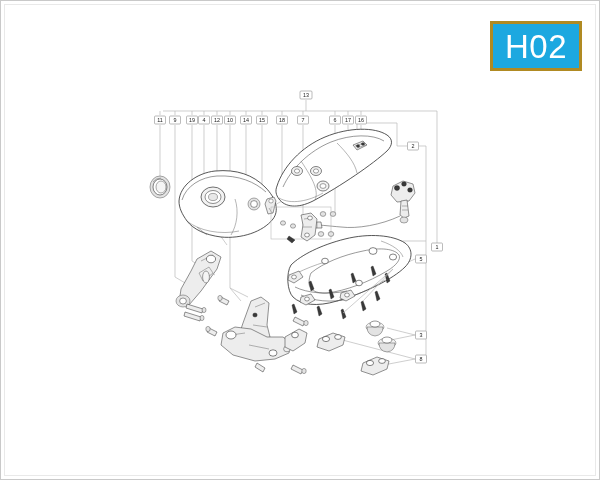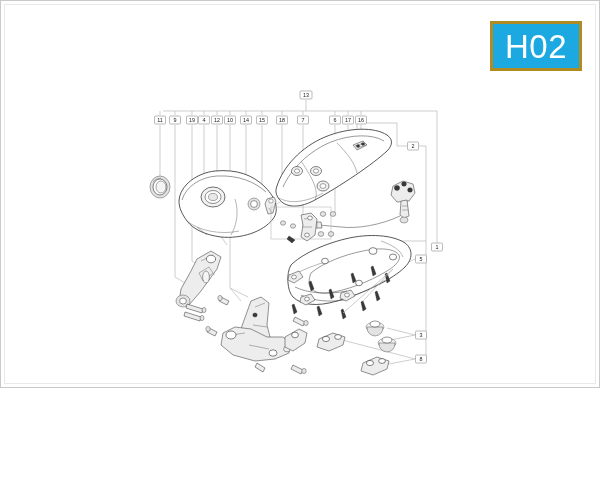--- a/index.html
+++ b/index.html
@@ -7,21 +7,21 @@
     margin: 0;
     padding: 0;
     background: #ffffff;
   }
   body {
     font-family: "Liberation Sans", sans-serif;
   }
   #page {
     position: relative;
     width: 600px;
-    height: 388px;
+    height: 480px;
     background: #ffffff;
     box-sizing: border-box;
     border: 1px solid #c9c9c9;
     overflow: hidden;
   }
   #page::after {
     content: "";
     position: absolute;
     left: 3px; top: 3px; right: 3px; bottom: 3px;
     border: 1px solid #e9e9e9;

